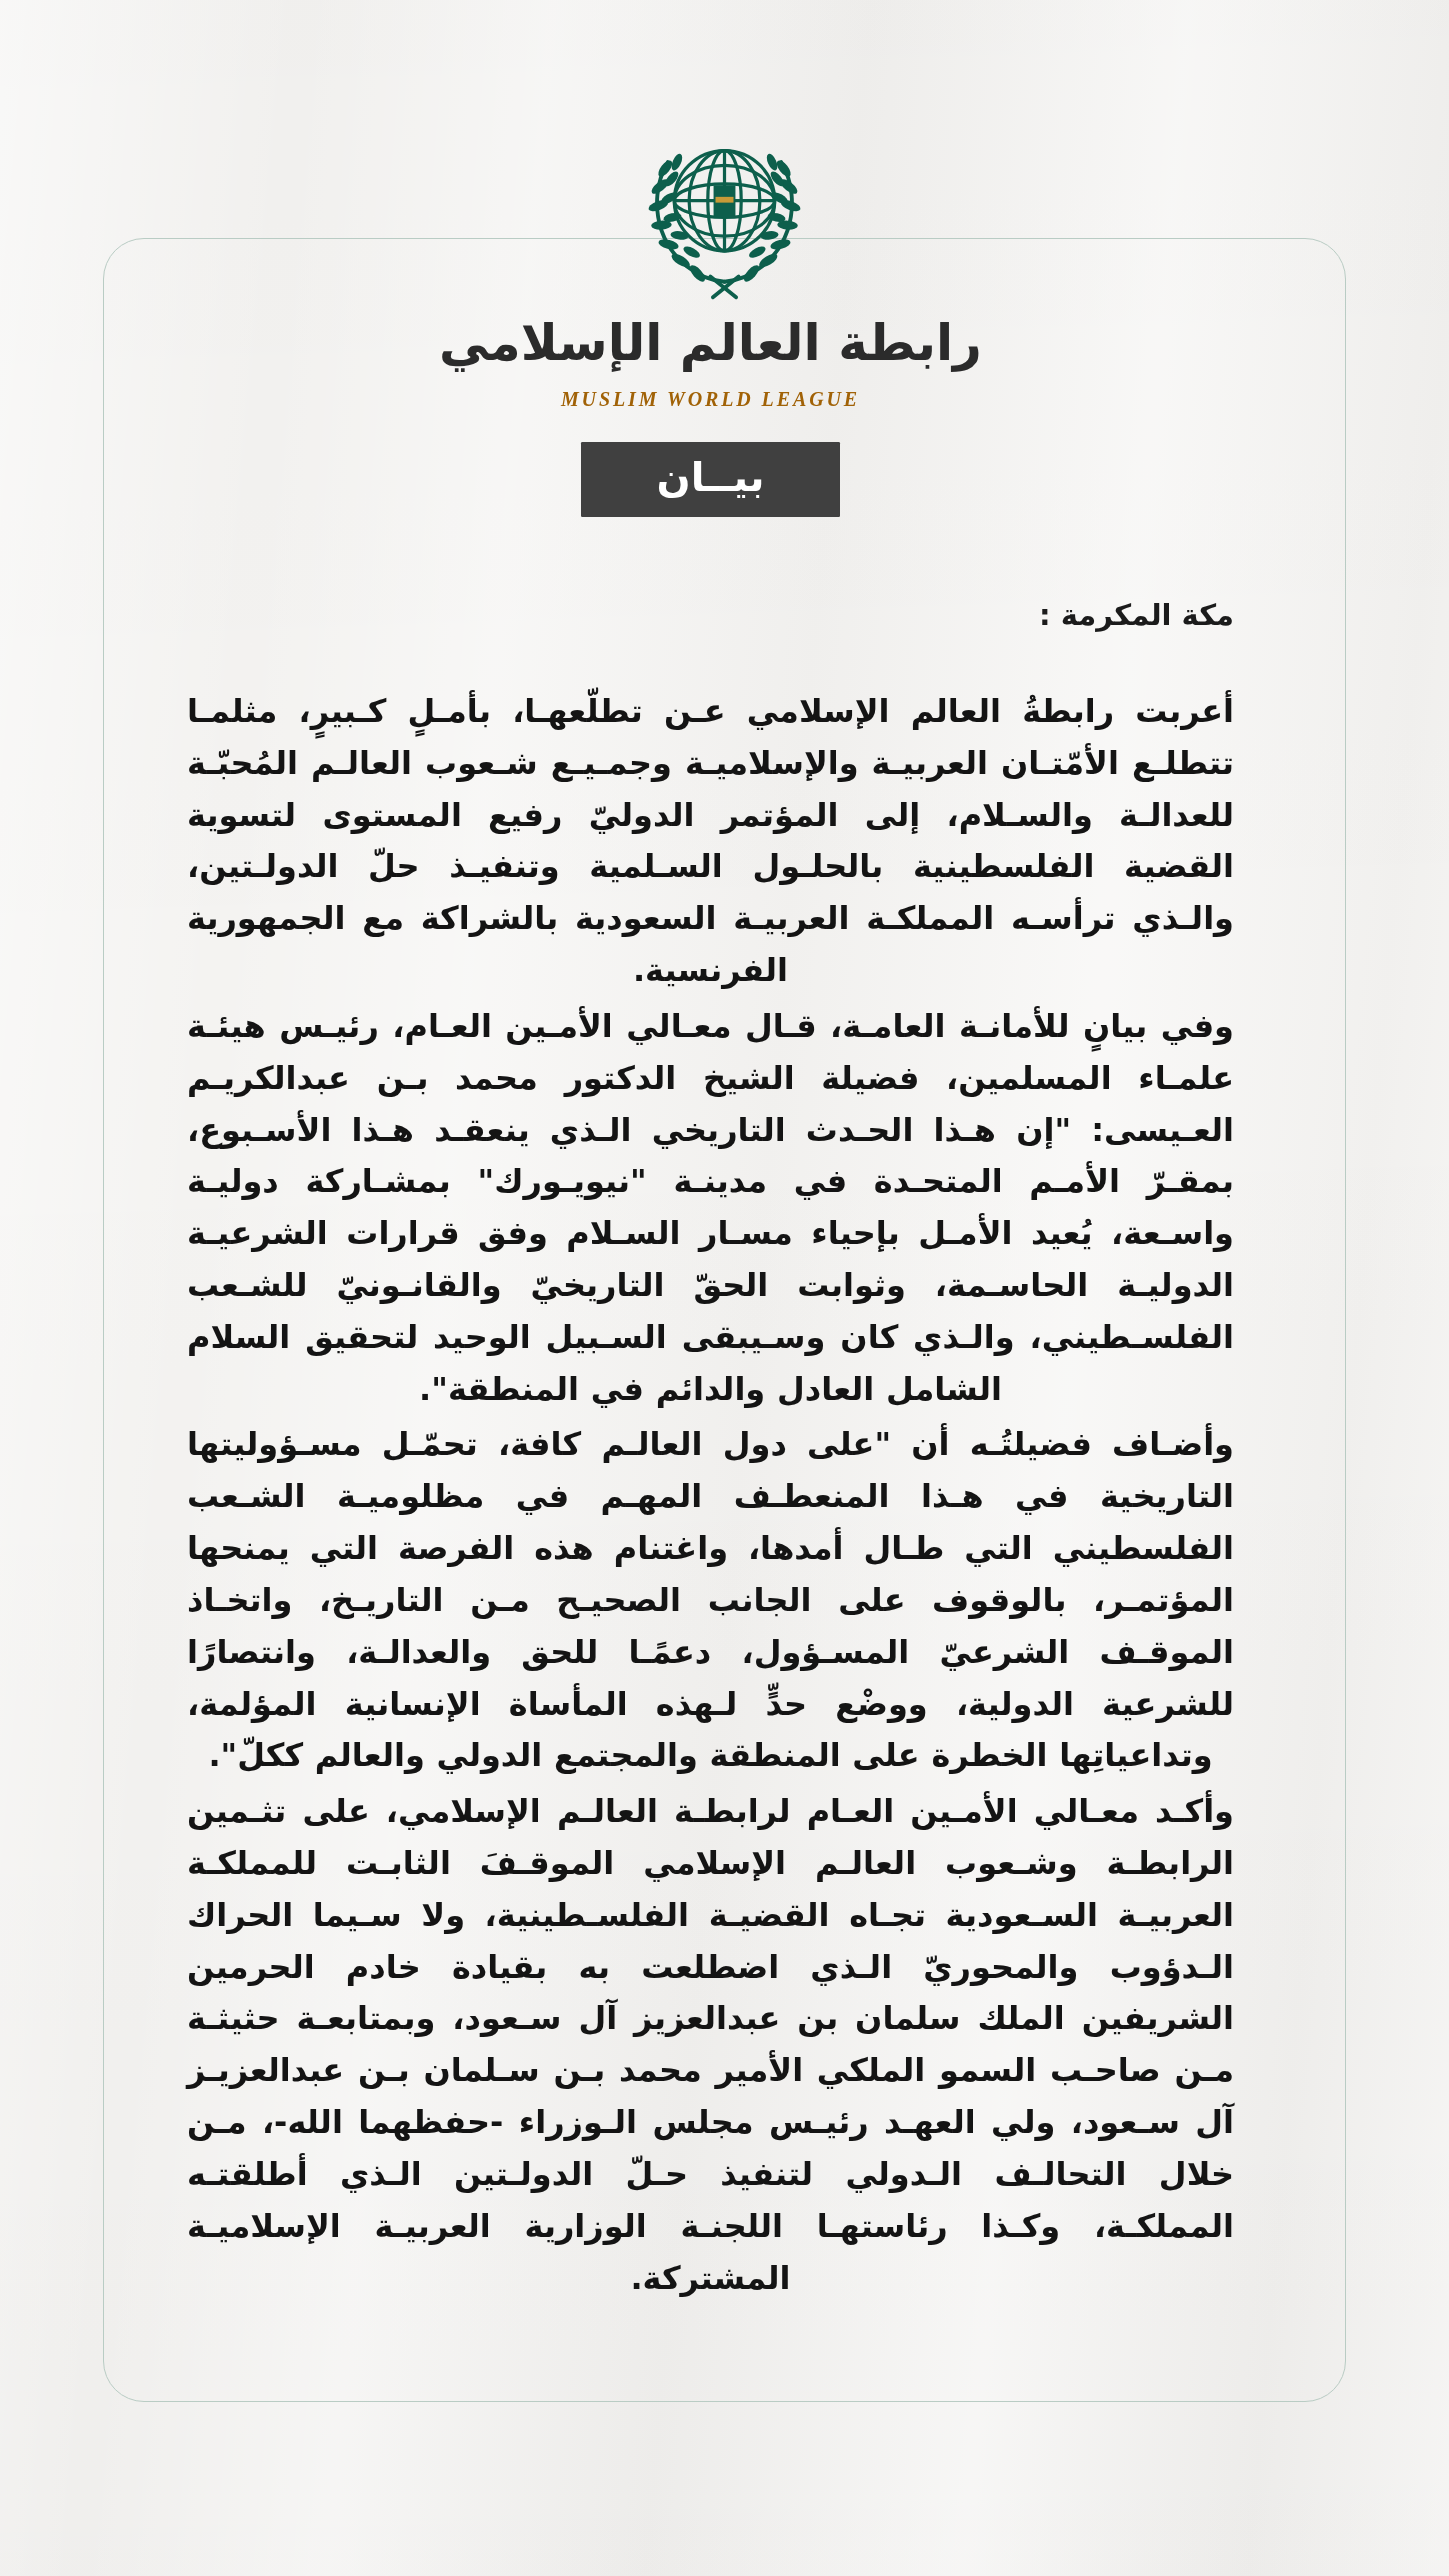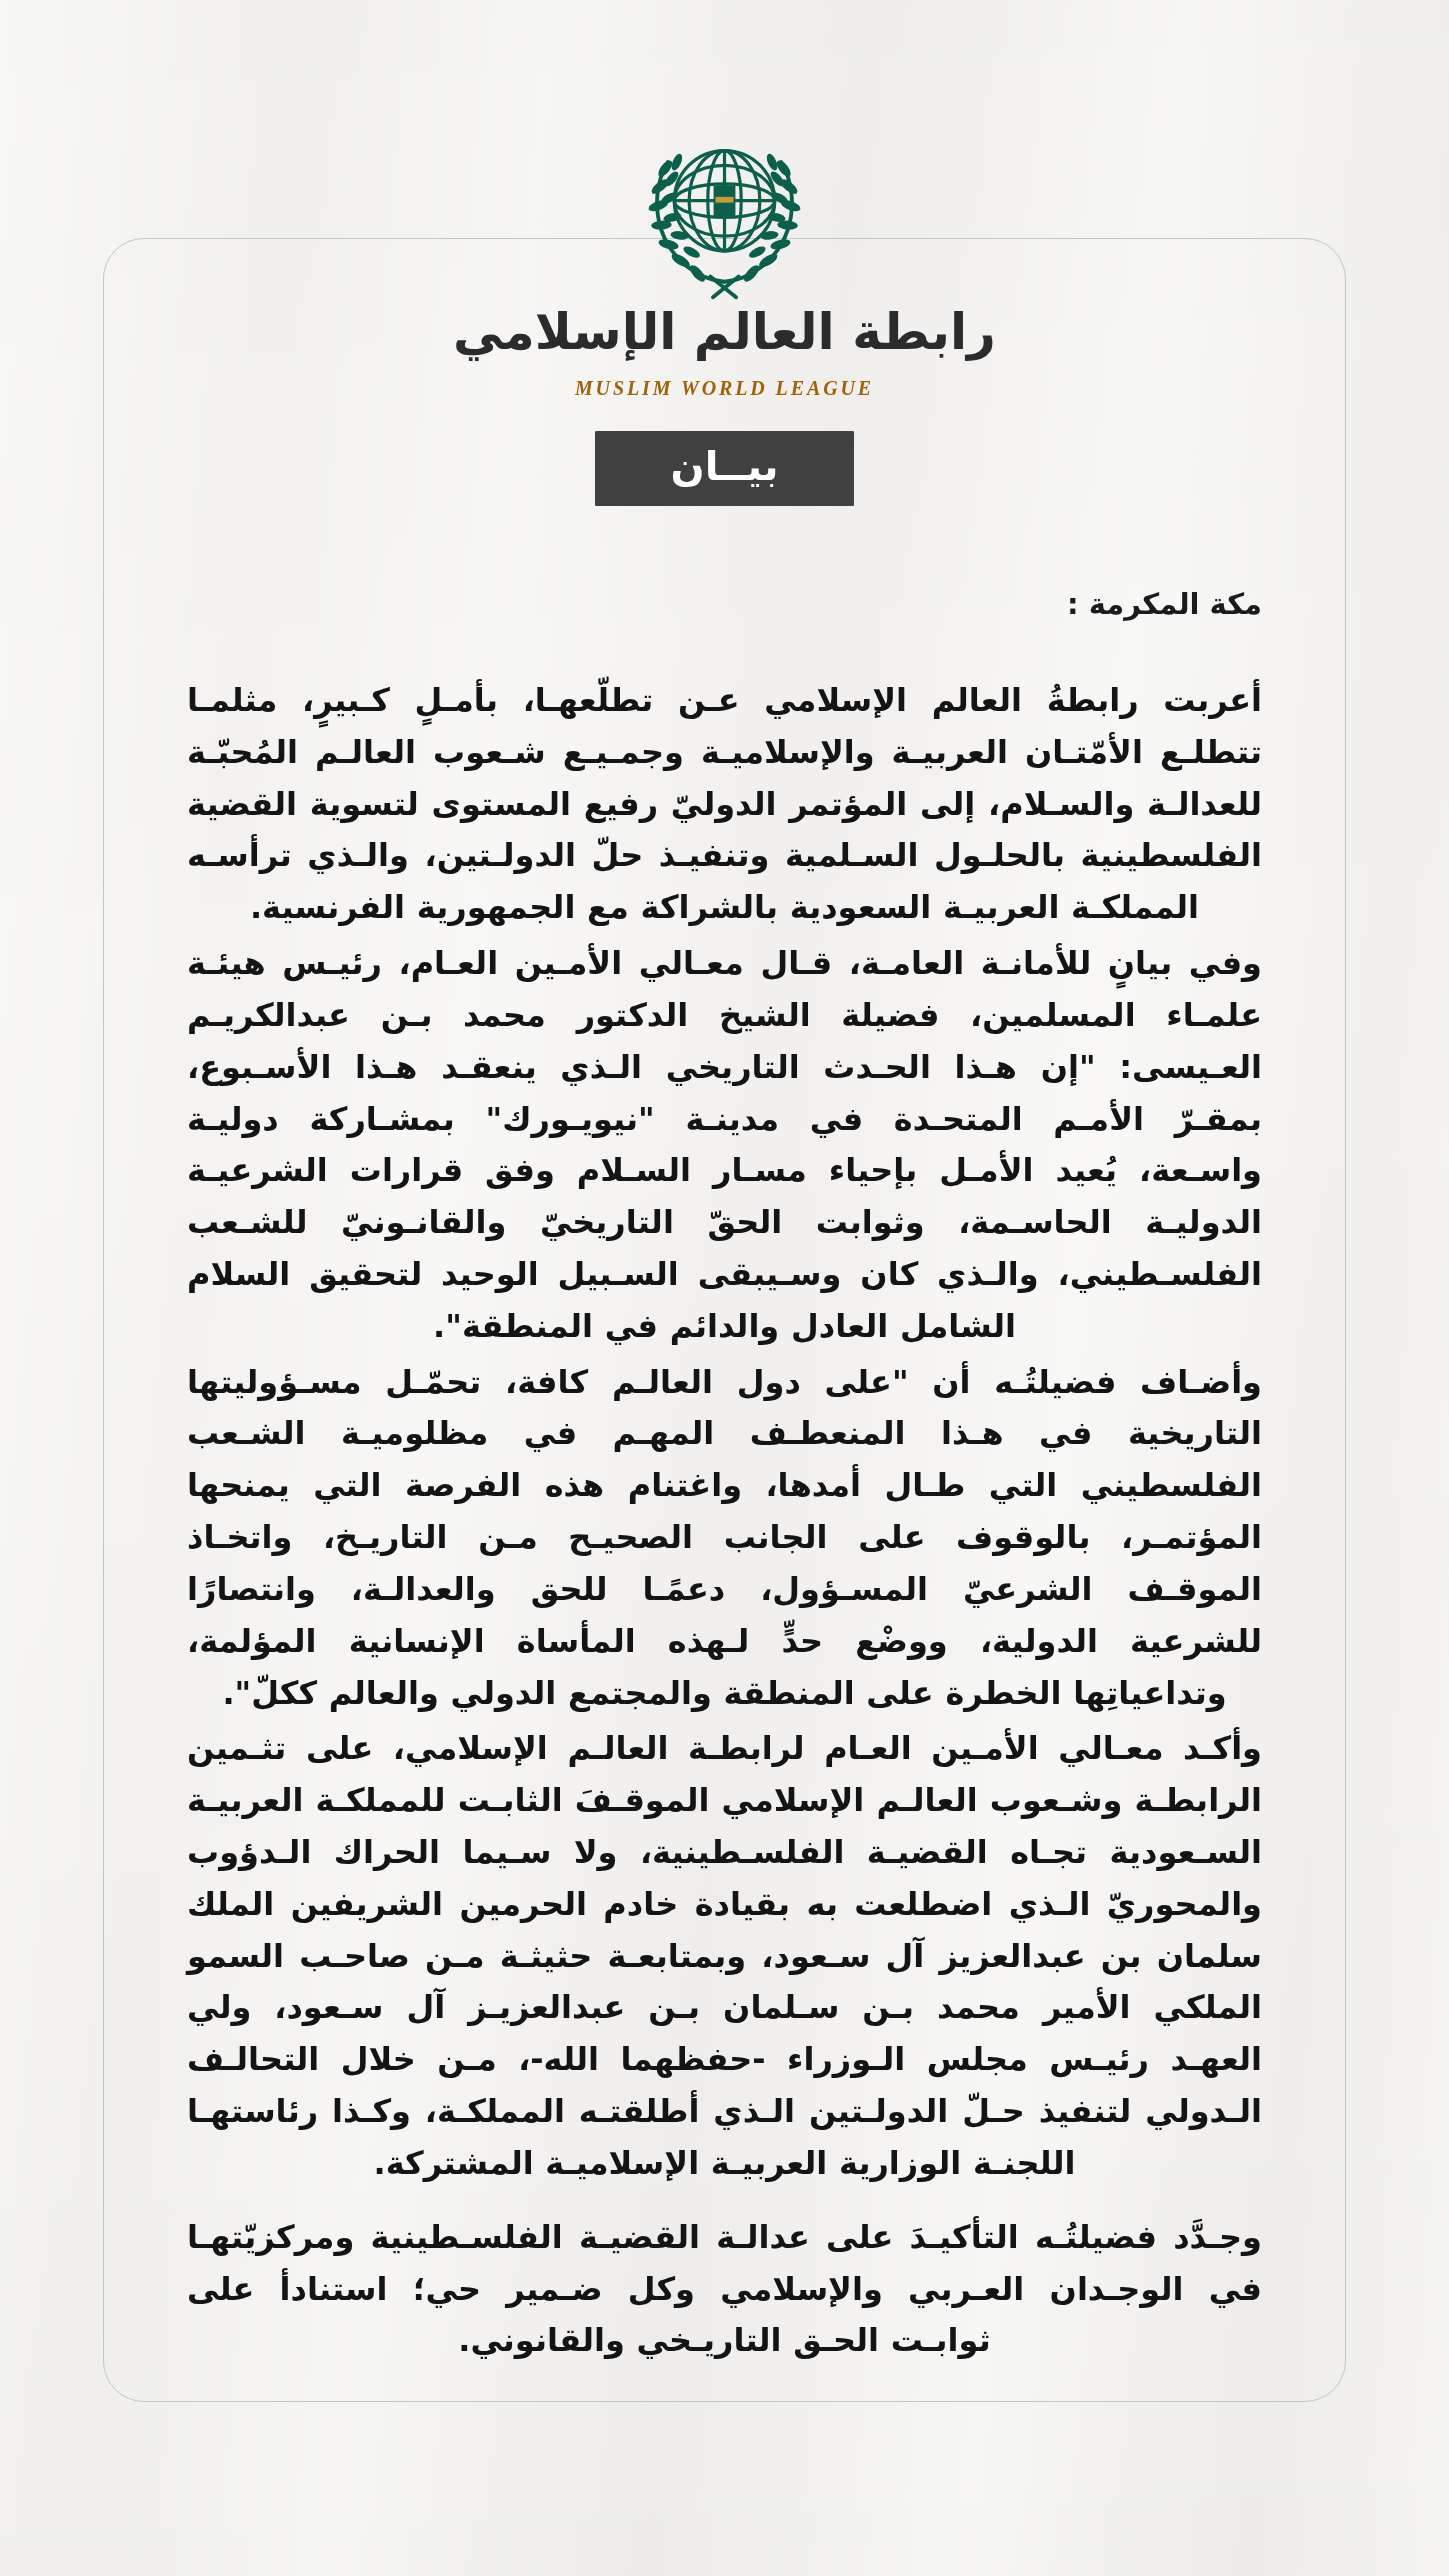--- a/index.html
+++ b/index.html
@@ -53,26 +53,26 @@
     height: 2164px;
     border: 1.3px solid #b9ccc4;
     border-radius: 41px;
     background: transparent;
     box-sizing: border-box;
     z-index: 1;
   }
 
   .content {
     position: absolute;
-    top: 227px;
+    top: 238px;
     left: 103px;
     width: 1243px;
     height: 1636px;
     box-sizing: border-box;
-    padding: 39px 84px 45px 84px;
+    padding: 39px 112px 45px 84px;
     z-index: 2;
   }
 
   
   .brand {
     text-align: center;
     margin-top: 39px;
   }
   .wordmark {
     font-family: "DejaVu Sans", sans-serif;
@@ -220,18 +220,17 @@
       <div class="badge">بيــان</div>
     </div>
 
     <div class="dateline">مكة المكرمة :</div>
 
     <div class="body-text">
       <p class="para">أعربت رابطةُ العالم الإسلامي عـن تطلّعهـا، بأمـلٍ كـبيرٍ، مثلمـا تتطلـع الأمّتـان العربيـة والإسلاميـة وجمـيـع شـعوب العالـم المُحبّـة للعدالـة والسـلام، إلى المؤتمر الدوليّ رفيع المستوى لتسوية القضية الفلسطينية بالحلـول السـلمية وتنفيـذ حلّ الدولـتين، والـذي ترأسـه المملكـة العربيـة السعودية بالشراكة مع الجمهورية الفرنسية.</p>
       <p class="para">وفي بيانٍ للأمانـة العامـة، قـال معـالي الأمـين العـام، رئيـس هيئـة علمـاء المسلمين، فضيلة الشيخ الدكتور محمد بـن عبدالكريـم العـيسى: "إن هـذا الحـدث التاريخي الـذي ينعقـد هـذا الأسـبوع، بمقـرّ الأمـم المتحـدة في مدينـة "نيويـورك" بمشـاركة دوليـة واسـعة، يُعيد الأمـل بإحياء مسـار السـلام وفق قرارات الشرعيـة الدوليـة الحاسـمة، وثوابت الحقّ التاريخيّ والقانـونيّ للشـعب الفلسـطيني، والـذي كان وسـيبقى السـبيل الوحيد لتحقيق السلام الشامل العادل والدائم في المنطقة".</p>
       <p class="para">وأضـاف فضيلتُـه أن "على دول العالـم كافة، تحمّـل مسـؤوليتها التاريخية في هـذا المنعطـف المهـم في مظلوميـة الشـعب الفلسطيني التي طـال أمدها، واغتنام هذه الفرصة التي يمنحها المؤتمـر، بالوقوف على الجانب الصحيـح مـن التاريـخ، واتخـاذ الموقـف الشرعيّ المسـؤول، دعمًـا للحق والعدالـة، وانتصارًا للشرعية الدولية، ووضْع حدٍّ لـهذه المأساة الإنسانية المؤلمة، وتداعياتِها الخطرة على المنطقة والمجتمع الدولي والعالم ككلّ".</p>
       <p class="para">وأكـد معـالي الأمـين العـام لرابطـة العالـم الإسلامي، على تثـمين الرابطـة وشـعوب العالـم الإسلامي الموقـفَ الثابـت للمملكـة العربيـة السـعودية تجـاه القضيـة الفلسـطينية، ولا سـيما الحراك الـدؤوب والمحوريّ الـذي اضطلعت به بقيادة خادم الحرمين الشريفين الملك سلمان بن عبدالعزيز آل سـعود، وبمتابعـة حثيثـة مـن صاحـب السمو الملكي الأمير محمد بـن سـلمان بـن عبدالعزيـز آل سـعود، ولي العهـد رئيـس مجلس الـوزراء -حفظهما الله-، مـن خلال التحالـف الـدولي لتنفيذ حـلّ الدولـتين الـذي أطلقتـه المملكـة، وكـذا رئاستهـا اللجنـة الوزارية العربيـة الإسلاميـة المشتركة.</p>
-      <p class="para last">وجـدَّد فضيلتُـه التأكيـدَ على عدالـة القضيـة الفلسـطينية ومركزيّتهـا في الوجـدان العـربي والإسلامي وكل ضـمير حي؛ استنادأ على ثوابـت الحـق التاريـخي والقانوني.</p>
     </div>
 
   </div>
 </div>
 
 
 </body></html>

